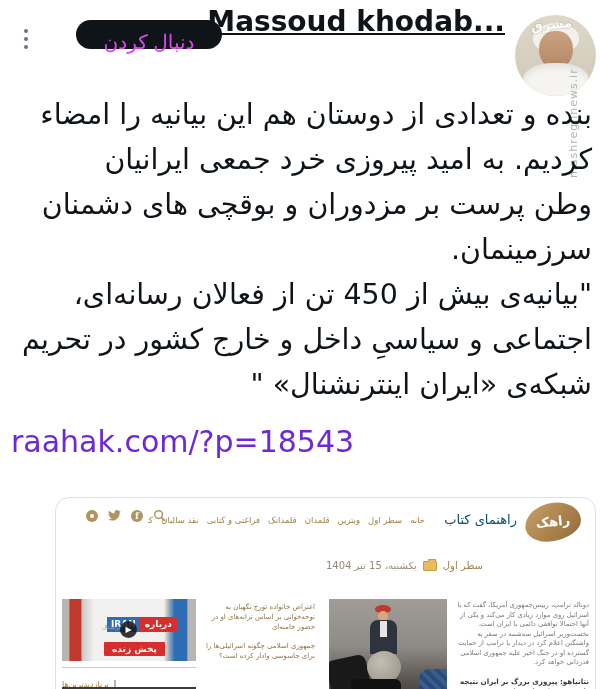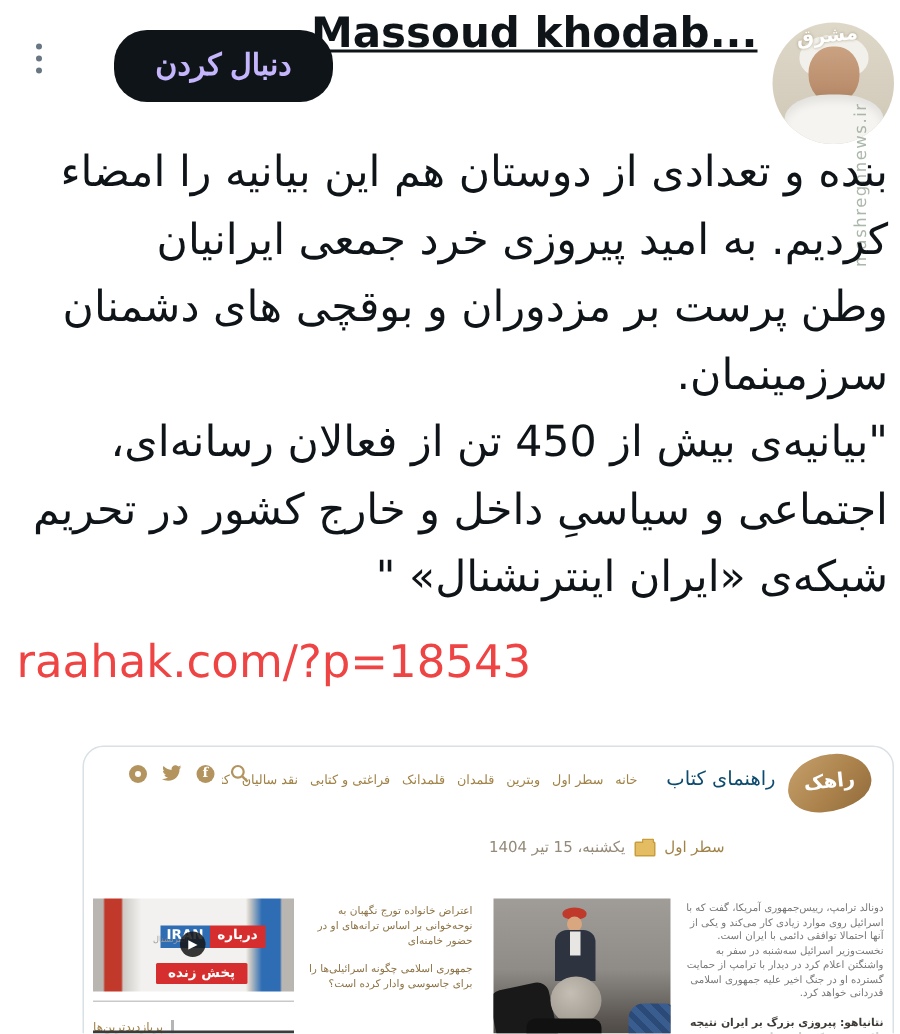--- a/index.html
+++ b/index.html
@@ -3,43 +3,43 @@
 <meta charset="utf-8">
 <style>
   html,body{margin:0;padding:0;background:#fff;}
   #canvas{position:relative;width:600px;height:689px;background:#fff;overflow:hidden;
           font-family:"DejaVu Sans","Liberation Sans",sans-serif;}
   .abs{position:absolute;}
 
   
   .menu-dots{left:24px;top:29px;display:flex;flex-direction:column;gap:4px;cursor:pointer;}
   .menu-dots i{width:4px;height:4px;border-radius:50%;background:#687684;display:block;}
-  .follow-btn{left:76px;top:20px;width:146px;height:48px;background:#0f1419;border:none;
-              border-radius:22px;color:#c4b5fd;font-size:20px;font-weight:bold;line-height:43px;
+  .follow-btn{left:76px;top:20px;width:146px;height:29px;background:#0f1419;border:none;
+              border-radius:22px;color:#d946ef;font-size:20px;font-weight:normal;line-height:43px;
               text-align:center;direction:rtl;cursor:pointer;}
   .id-block{right:95px;top:4px;text-align:right;}
   .t-name{font-size:28px;font-weight:bold;color:#0f1419;line-height:36px;white-space:nowrap;text-decoration:underline;}
   .t-handle{font-size:25px;color:#536471;line-height:32px;white-space:nowrap;}
   .avatar{right:4px;top:15px;width:81px;height:81px;border-radius:50%;overflow:hidden;
           background:linear-gradient(180deg,#ded8c9 0%,#d6cfbf 55%,#cfc6b4 100%);}
   .av-hair{position:absolute;left:18px;top:8px;width:46px;height:30px;border-radius:50% 50% 45% 45%;
            background:#f2f0ea;}
   .av-face{position:absolute;left:24px;top:16px;width:34px;height:38px;border-radius:46% 46% 50% 50%;
            background:linear-gradient(180deg,#caa282 0%,#bb8f6e 70%,#a97f60 100%);}
   .av-body{position:absolute;left:8px;top:48px;width:66px;height:36px;border-radius:45% 45% 0 0;
            background:#f5f4f0;box-shadow:inset 0 4px 6px rgba(0,0,0,.08);}
   .av-mark{position:absolute;left:0;right:8px;top:2px;text-align:center;color:#fff;font-size:13px;
            font-weight:bold;transform:rotate(-6deg);text-shadow:0 0 2px rgba(120,100,60,.55);direction:rtl;}
   .v-watermark{right:20px;top:8px;height:170px;writing-mode:vertical-rl;transform:rotate(180deg);
                font-size:11px;letter-spacing:1px;color:rgba(150,165,150,.8);white-space:nowrap;}
 
   
   .tweet-text{left:8px;right:8px;top:92px;direction:rtl;text-align:right;color:#0f1419;
               font-size:28.5px;line-height:45px;white-space:pre-line;}
-  .tweet-link{left:11px;top:424px;direction:ltr;font-size:30px;color:#ef4444;text-decoration:none;}
+  .tweet-link{left:11px;top:424px;direction:ltr;font-size:30px;color:#6d28d9;text-decoration:none;}
 
   
   .card{left:55px;top:497px;width:539px;height:220px;border:1px solid #d9e0e6;border-radius:14px;
         background:#fff;overflow:hidden;cursor:pointer;}
   .site-logo{right:14px;top:5px;width:56px;height:38px;transform:rotate(-6deg);
              background:linear-gradient(135deg,#c7a06b 0%,#a9804a 60%,#8f6a3c 100%);
              border-radius:55% 45% 60% 40% / 60% 50% 50% 42%;color:#fff;font-size:13px;
              font-weight:bold;text-align:center;line-height:38px;direction:rtl;}
   .site-title{right:78px;top:14px;font-size:13px;color:#0c4a6e;direction:rtl;white-space:nowrap;}
   .site-nav{right:170px;left:92px;top:17px;direction:rtl;display:flex;gap:8px;

